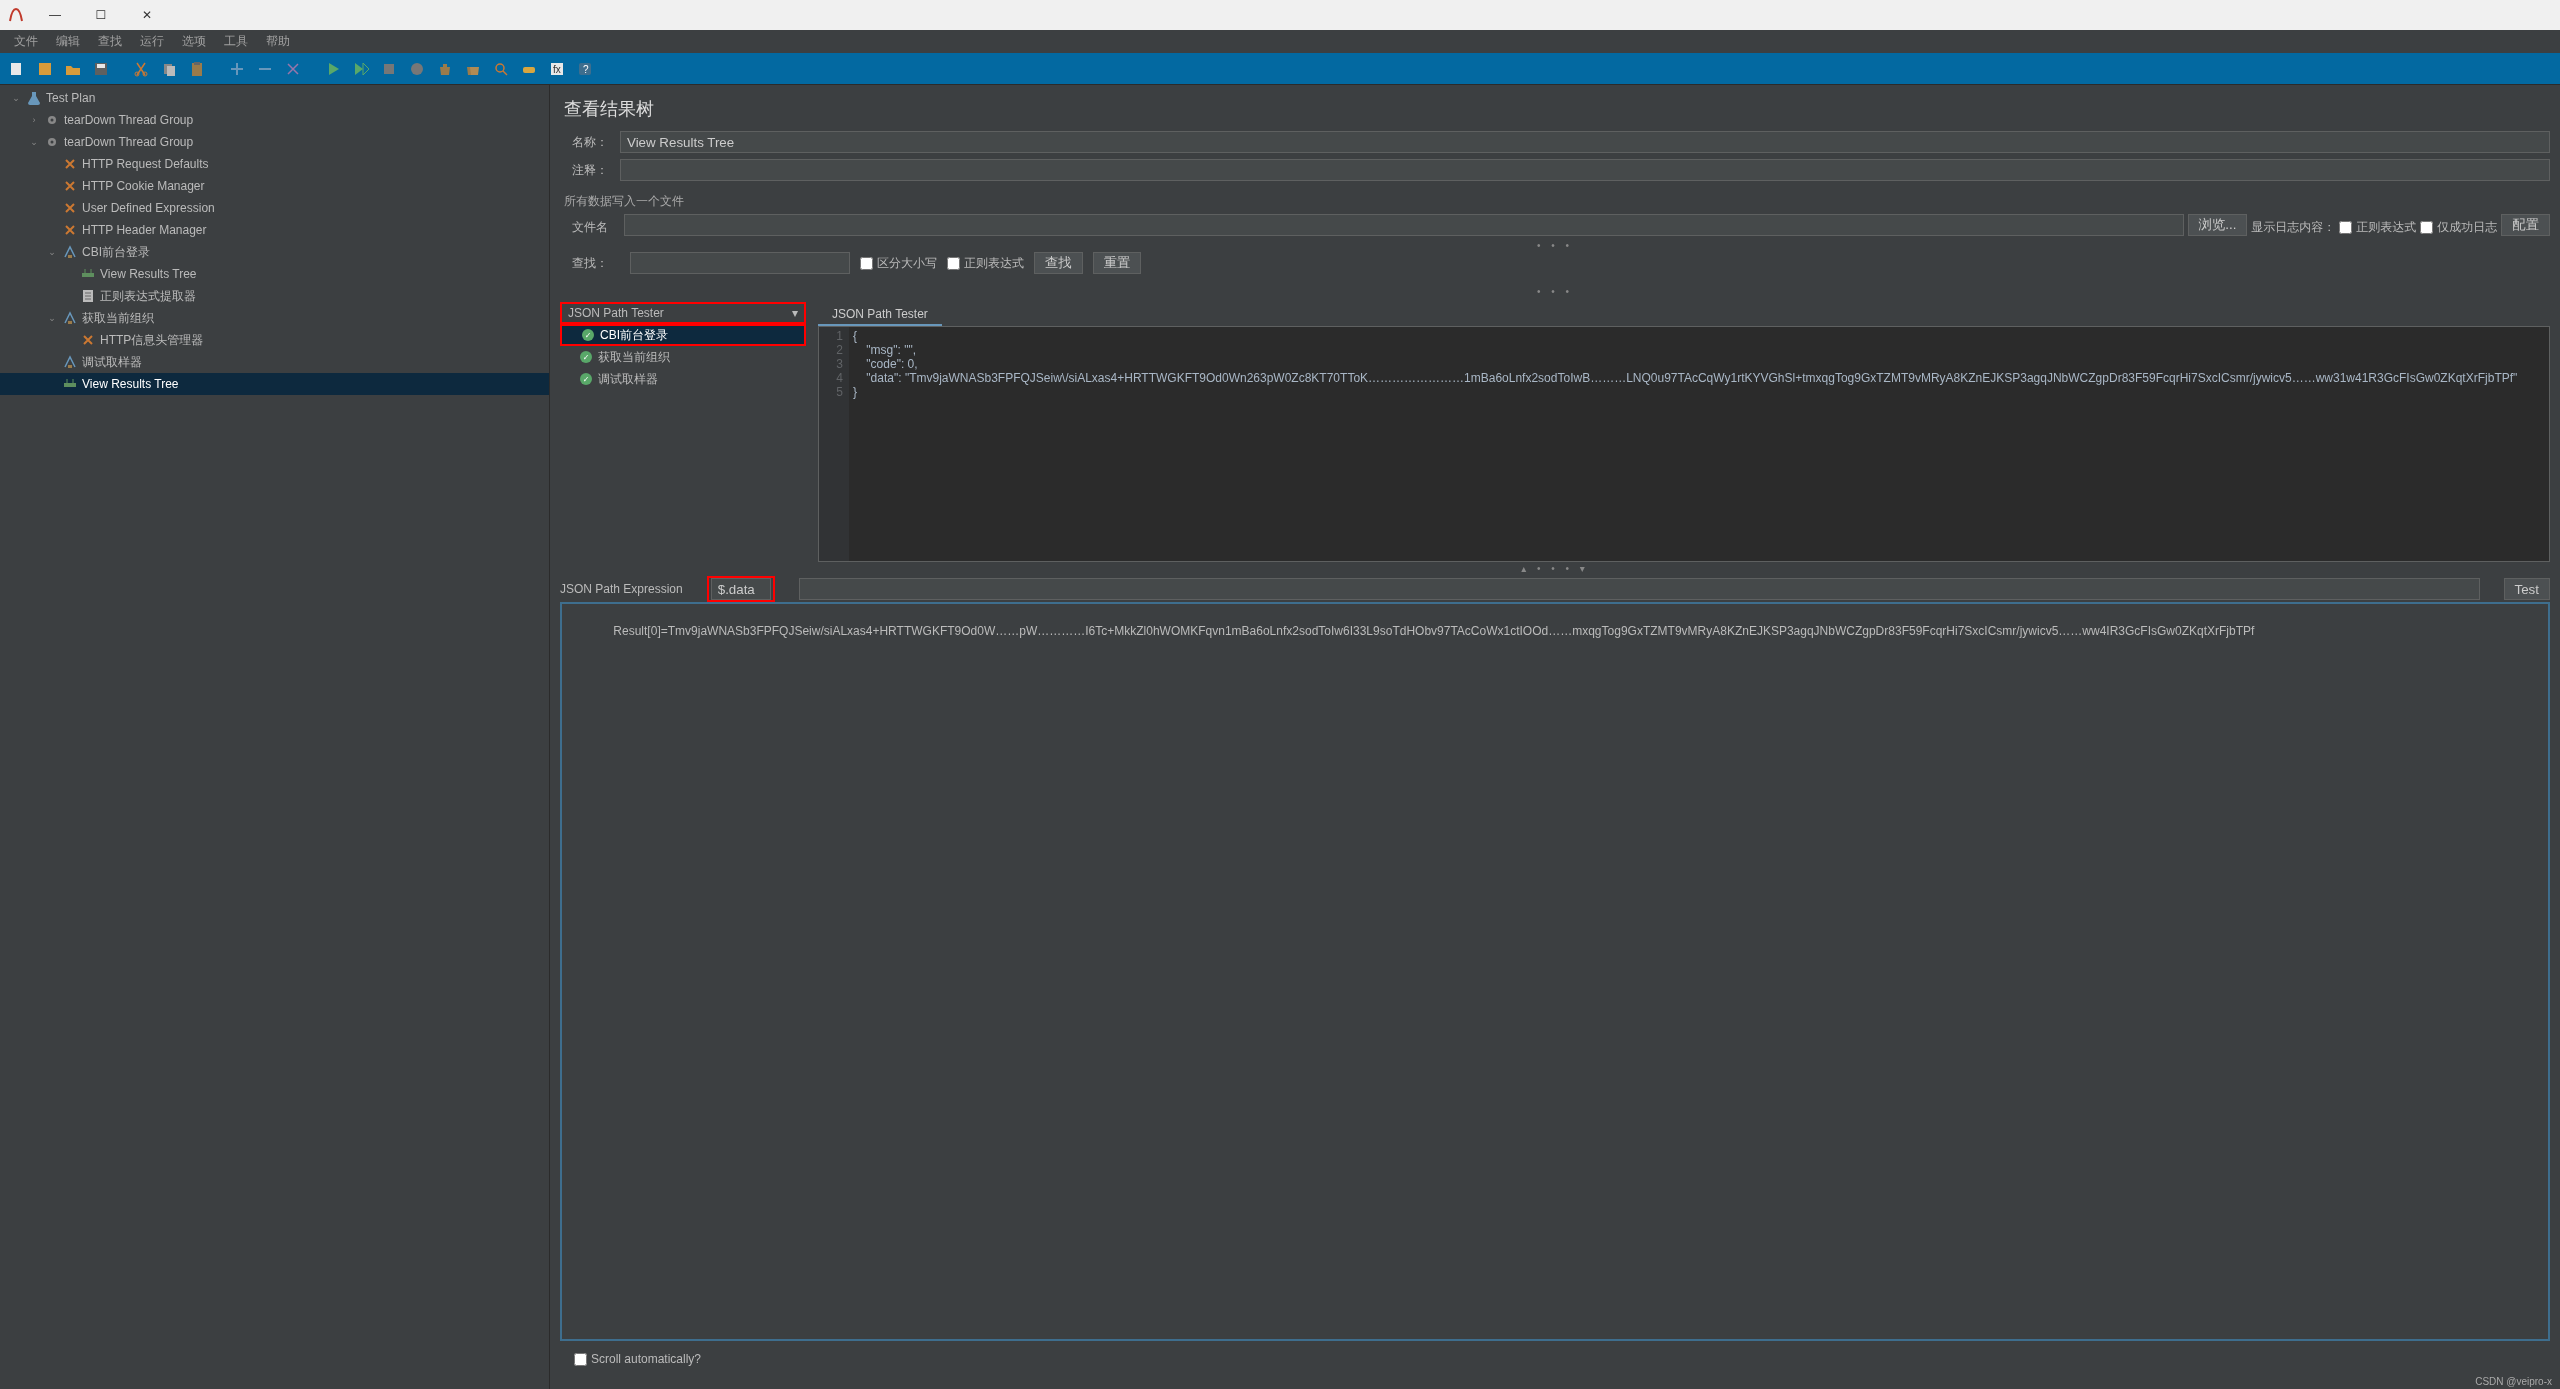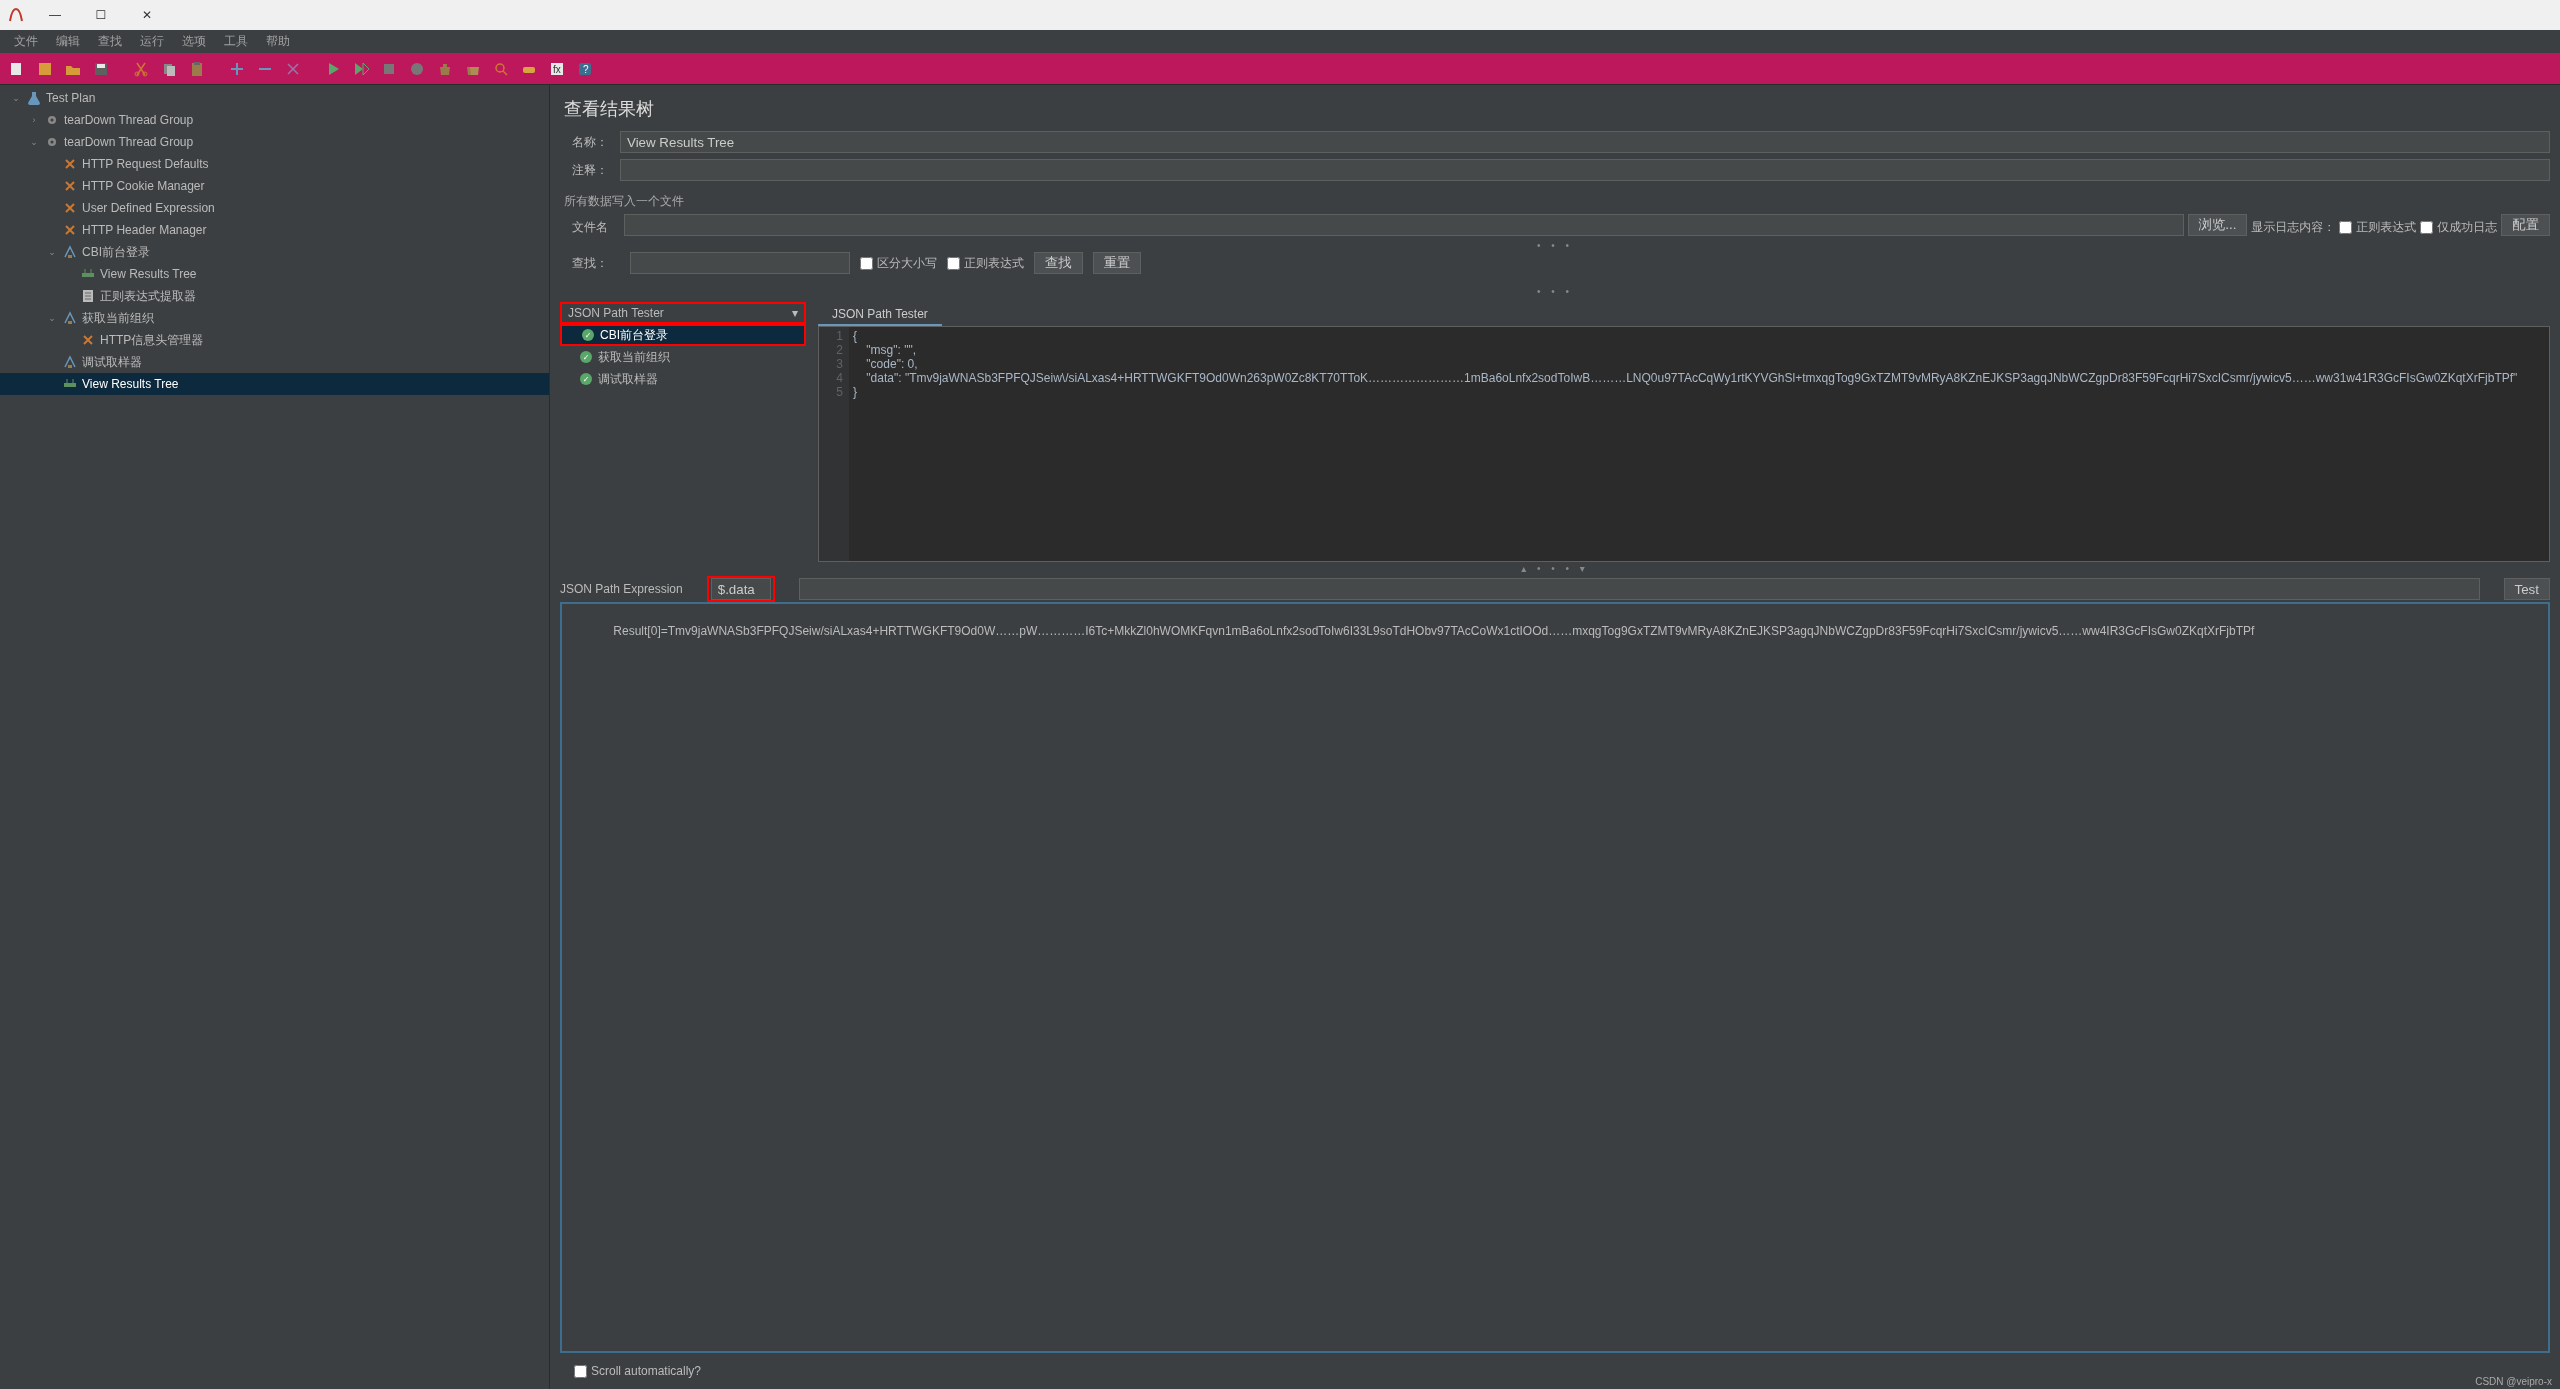--- a/index.html
+++ b/index.html
@@ -9,39 +9,39 @@
 .titlebar { height: 30px; background: #f0f0f0; color: #000; display: flex; align-items: center; padding: 0 8px; }
 .titlebar .app-icon { width: 16px; height: 16px; margin-right: 8px; }
 .titlebar .title-text { flex: 1; }
 .titlebar .win-btn { width: 46px; height: 30px; display: flex; align-items: center; justify-content: center; color: #333; }
 
 
 .menubar { height: 23px; background: #3c3f41; display: flex; align-items: center; padding: 0 6px; gap: 2px; }
 .menubar .menu-item { padding: 2px 8px; color: #a0a0a0; cursor: default; }
 
 
-.toolbar { height: 32px; background: #be185d; border-bottom: 1px solid #2b2b2b; display: flex; align-items: center; padding: 0 6px; gap: 6px; }
+.toolbar { height: 32px; background: #0369a1; border-bottom: 1px solid #2b2b2b; display: flex; align-items: center; padding: 0 6px; gap: 6px; }
 .toolbar .tb-btn { width: 22px; height: 22px; display: flex; align-items: center; justify-content: center; }
 
 
 .main { display: flex; height: calc(100% - 85px); }
 
 
 .tree-panel { width: 550px; background: #3c3f41; border-right: 1px solid #2b2b2b; overflow: auto; padding-top: 2px; }
 .tree-row { display: flex; align-items: center; height: 22px; white-space: nowrap; }
 .tree-row.selected { background: #0d293e; color: #fff; }
 .tree-row .indent { display: inline-block; }
 .tree-row .expander { width: 12px; text-align: center; color: #888; font-size: 9px; }
 .tree-row .expander.none { visibility: hidden; }
 .tree-row .node-icon { width: 16px; height: 16px; margin: 0 4px; display: inline-flex; align-items: center; justify-content: center; }
 .tree-row .label { color: #bbbbbb; }
 .tree-row.selected .label { color: #fff; }
 
 
-.content { flex: 1; display: flex; flex-direction: column; background: #3c3f41; padding: 6px 10px 0 10px; overflow: hidden; }
+.content { flex: 1; display: flex; flex-direction: column; background: #3c3f41; padding: 6px 10px 12px 10px; overflow: hidden; }
 .panel-title { font-size: 18px; color: #dddddd; padding: 6px 4px 10px 4px; }
 .form-row { display: flex; align-items: center; margin-bottom: 6px; }
 .form-label { width: 60px; text-align: right; padding-right: 12px; color: #bbbbbb; }
 .text-input { flex: 1; height: 22px; background: #45494a; border: 1px solid #5e6060; color: #cccccc; padding: 0 6px; }
 .subhead { color: #aaaaaa; padding: 6px 4px 4px 4px; }
 .file-row { display: flex; align-items: flex-end; gap: 4px; margin-bottom: 4px; }
 .file-row .form-label { width: 60px; }
 .btn { background: #4c5052; border: 1px solid #5e6060; color: #cccccc; height: 22px; padding: 0 10px; }
 .chk { display: flex; align-items: center; gap: 4px; color: #bbbbbb; }
 .chk input { accent-color: #5e6060; }

